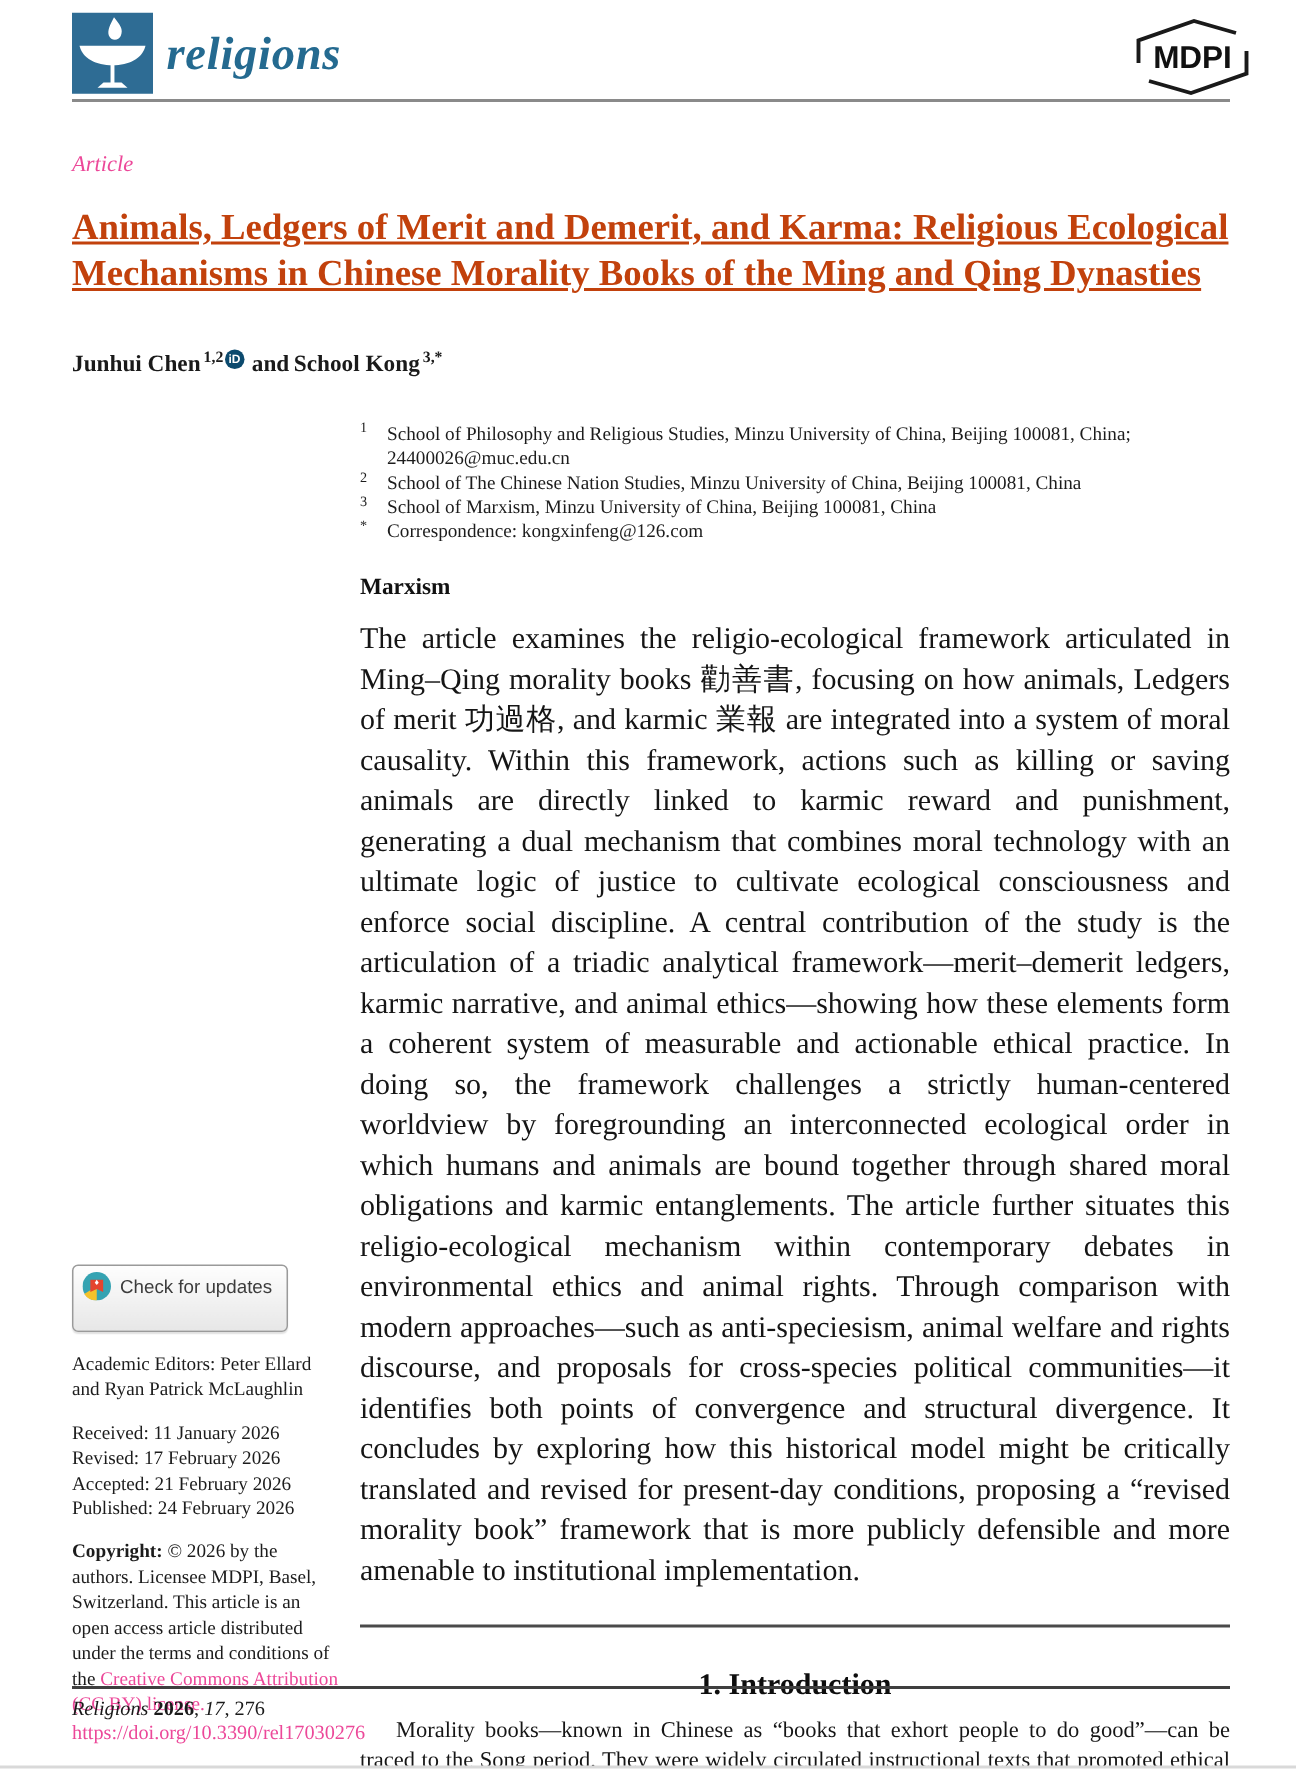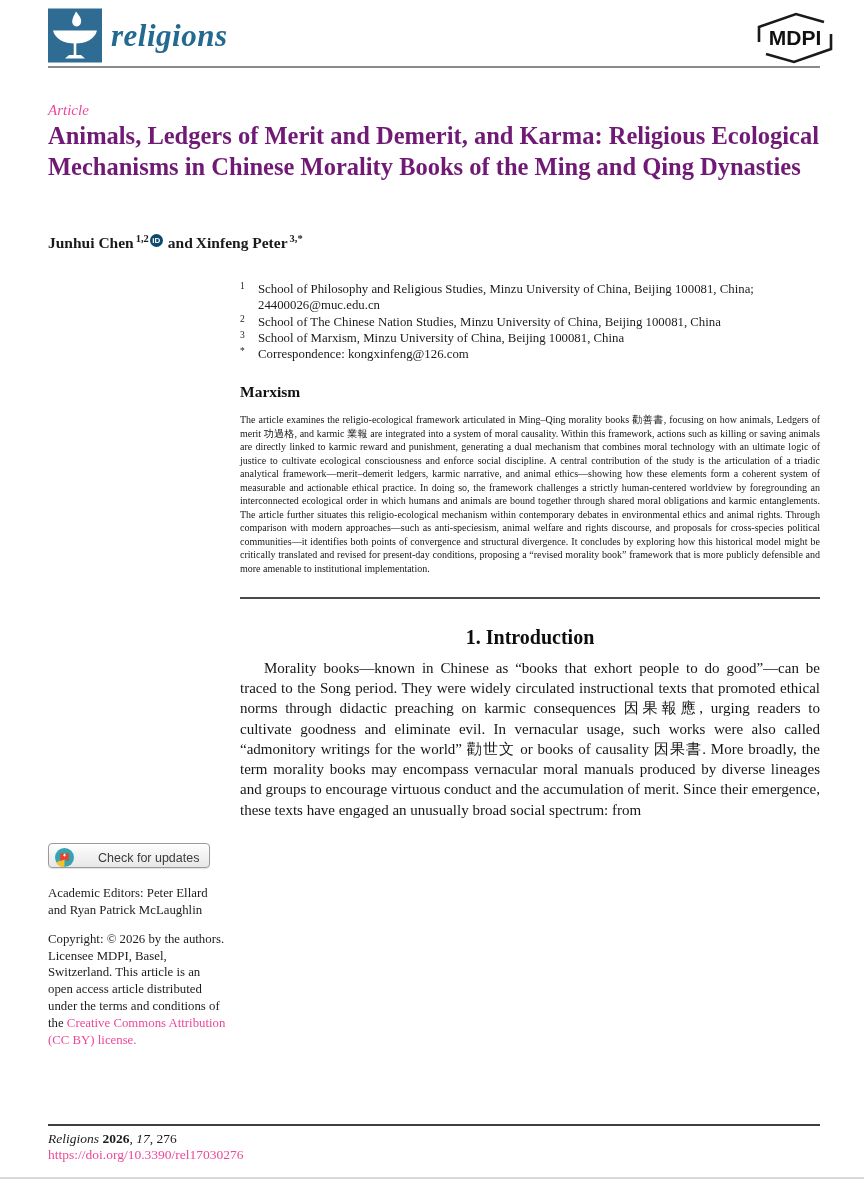--- a/index.html
+++ b/index.html
@@ -13,58 +13,58 @@
   .logo-square{width:54px;height:55px;display:block;}
   .journal-name{
     font-style:italic;font-weight:bold;color:#246a90;font-size:31px;
     margin-left:9px;letter-spacing:.5px;
   }
   .mdpi-logo{position:absolute;left:752px;top:11px;width:86px;height:54px;}
   .rule-header{position:absolute;left:48px;top:66px;width:772px;height:2px;background:#8a8a8a;}
   
   .article-label{position:absolute;left:48px;top:102px;font-style:italic;font-size:15px;color:#ec4899;}
   .paper-title{
-    position:absolute;left:48px;top:120px;width:772px;
-    font-size:24.5px;font-weight:bold;line-height:1.27;color:#701a75;
+    position:absolute;left:48px;top:136px;width:772px;
+    font-size:24.5px;font-weight:bold;line-height:1.27;color:#c2410c;text-decoration:underline;
   }
   .authors{position:absolute;left:48px;top:233px;font-size:15.5px;font-weight:bold;color:#1a1a1a;}
   .authors sup{font-size:10.5px;vertical-align:6px;margin-left:2px;}
   .orcid{display:inline-block;width:13px;height:13px;border-radius:50%;background:#0c4a6e;
     color:#fff;font-family:"Liberation Sans",sans-serif;font-size:8px;font-weight:bold;
     text-align:center;line-height:13px;vertical-align:5px;margin:0 2px 0 1px;}
   .authors .conn{margin:0 3px;}
   
   .main-col{position:absolute;left:240px;top:281px;width:580px;}
   .aff-row{display:flex;font-size:12.8px;line-height:1.27;color:#1c1c1c;}
   .aff-row .marker{width:18px;flex:0 0 18px;font-size:9.5px;vertical-align:super;
     position:relative;top:-1px;text-align:left;}
   .aff-row .atext{flex:1;}
   .abstract-head{font-weight:bold;font-size:15.5px;margin-top:21px;}
-  .abstract-body{font-size:10px;line-height:1.35;text-align:justify;margin-top:12px;color:#151515;}
+  .abstract-body{font-size:20px;line-height:1.35;text-align:justify;margin-top:12px;color:#151515;}
   .keywords{font-size:15px;line-height:1.35;text-align:justify;margin-top:14px;color:#151515;}
   .keywords .kw-label{font-weight:bold;}
   .rule-mid{width:580px;height:1.5px;background:#4a4a4a;margin-top:22px;}
   .intro-head{font-weight:bold;font-size:20px;margin-top:27px;color:#0d0d0d;text-align:center;}
   .intro-body{font-size:15px;line-height:1.35;text-align:justify;margin-top:9px;
     text-indent:24px;color:#151515;}
   
   .sidebar{position:absolute;left:48px;top:843px;width:180px;font-size:12.8px;
     line-height:1.32;color:#1c1c1c;}
   .check-btn{
-    display:inline-flex;align-items:center;gap:24px;
+    display:inline-flex;align-items:center;gap:6px;
     font-family:"Liberation Sans",sans-serif;font-size:12.5px;color:#3c3c3c;
     background:linear-gradient(#fefefe,#e7e7e7);
-    border:1px solid #9a9a9a;border-radius:4px;padding:4px 10px 0 6px;cursor:pointer;
+    border:1px solid #9a9a9a;border-radius:4px;padding:4px 10px 20px 6px;cursor:pointer;
     box-shadow:0 1px 1px rgba(0,0,0,.12);
   }
   .check-btn svg{display:block;}
   .sb-editors{margin-top:13px;}
   .sb-dates{margin-top:12px;}
   .sb-copy{margin-top:12px;}
-  .sb-copy .cp-label{font-weight:normal;}
+  .sb-copy .cp-label{font-weight:bold;}
   .cc-link,.doi-link{color:#ec4899;text-decoration:none;}
   
   .rule-footer{position:absolute;left:48px;top:1124px;width:772px;height:1.5px;background:#3f3f3f;}
   .footer{position:absolute;left:48px;top:1131px;width:772px;display:flex;
     justify-content:space-between;font-size:13.5px;color:#1a1a1a;flex-direction:column;}
   .footer .jname{font-style:italic;}
   .footer .jyear{font-weight:bold;}
   .footer .jvol{font-style:italic;}
 </style>
 </head>
@@ -86,21 +86,21 @@
   <path d="M79 23 L79 38 L42 51 L14 43" fill="none" stroke="#1a1a1a" stroke-width="2.6"></path>
   <text x="43" y="34" text-anchor="middle" font-family="Liberation Sans, sans-serif" font-size="21" font-weight="bold" fill="#111">MDPI</text>
 </svg>
 
 <div class="rule-header"></div>
 
 <div class="article-label">Article</div>
 <h1 class="paper-title" style="margin:0;">Animals, Ledgers of Merit and Demerit, and Karma: Religious Ecological Mechanisms in Chinese Morality Books of the Ming and Qing Dynasties</h1>
 
 <div class="authors">
-  <span>Junhui Chen</span><sup>1,2</sup><span class="orcid">iD</span><span class="conn">and</span><span>Xinfeng Peter</span><sup>3,*</sup>
+  <span>Junhui Chen</span><sup>1,2</sup><span class="orcid">iD</span><span class="conn">and</span><span>School Kong</span><sup>3,*</sup>
 </div>
 
 <div class="main-col">
 
   <div class="aff-row">
     <span class="marker">1</span>
     <span class="atext">School of Philosophy and Religious Studies, Minzu University of China, Beijing 100081, China; 24400026@muc.edu.cn</span>
   </div>
   <div class="aff-row">
     <span class="marker">2</span>
@@ -131,20 +131,26 @@
       <circle cx="10" cy="10" r="10" fill="#35a3b2"></circle>
       <path d="M10 10 L1.2 15.5 A10 10 0 0 0 10 20 Z" fill="#f4c22b"></path>
       <path d="M5.5 5.5 h9 v8.5 l-4.5 -2 l-4.5 2 Z" fill="#e4452e"></path>
       <path d="M10 5.5 L8.6 7.6 L10 9.2 L11.4 7.6 Z" fill="#ffffff"></path>
     </svg>
     <span>Check for updates</span>
   </button>
 
   <div class="sb-editors">Academic Editors: Peter Ellard and Ryan Patrick McLaughlin</div>
 
+  <div class="sb-dates">
+    <div>Received: 11 January 2026</div>
+    <div>Revised: 17 February 2026</div>
+    <div>Accepted: 21 February 2026</div>
+    <div>Published: 24 February 2026</div>
+  </div>
 
   <div class="sb-copy">
     <span class="cp-label">Copyright:</span><span> © 2026 by the authors. Licensee MDPI, Basel, Switzerland. This article is an open access article distributed under the terms and conditions of the </span><a class="cc-link" href="#">Creative Commons Attribution (CC BY) license.</a>
   </div>
 </div>
 
 <div class="rule-footer"></div>
 <div class="footer">
   <div>
     <span class="jname">Religions</span>

